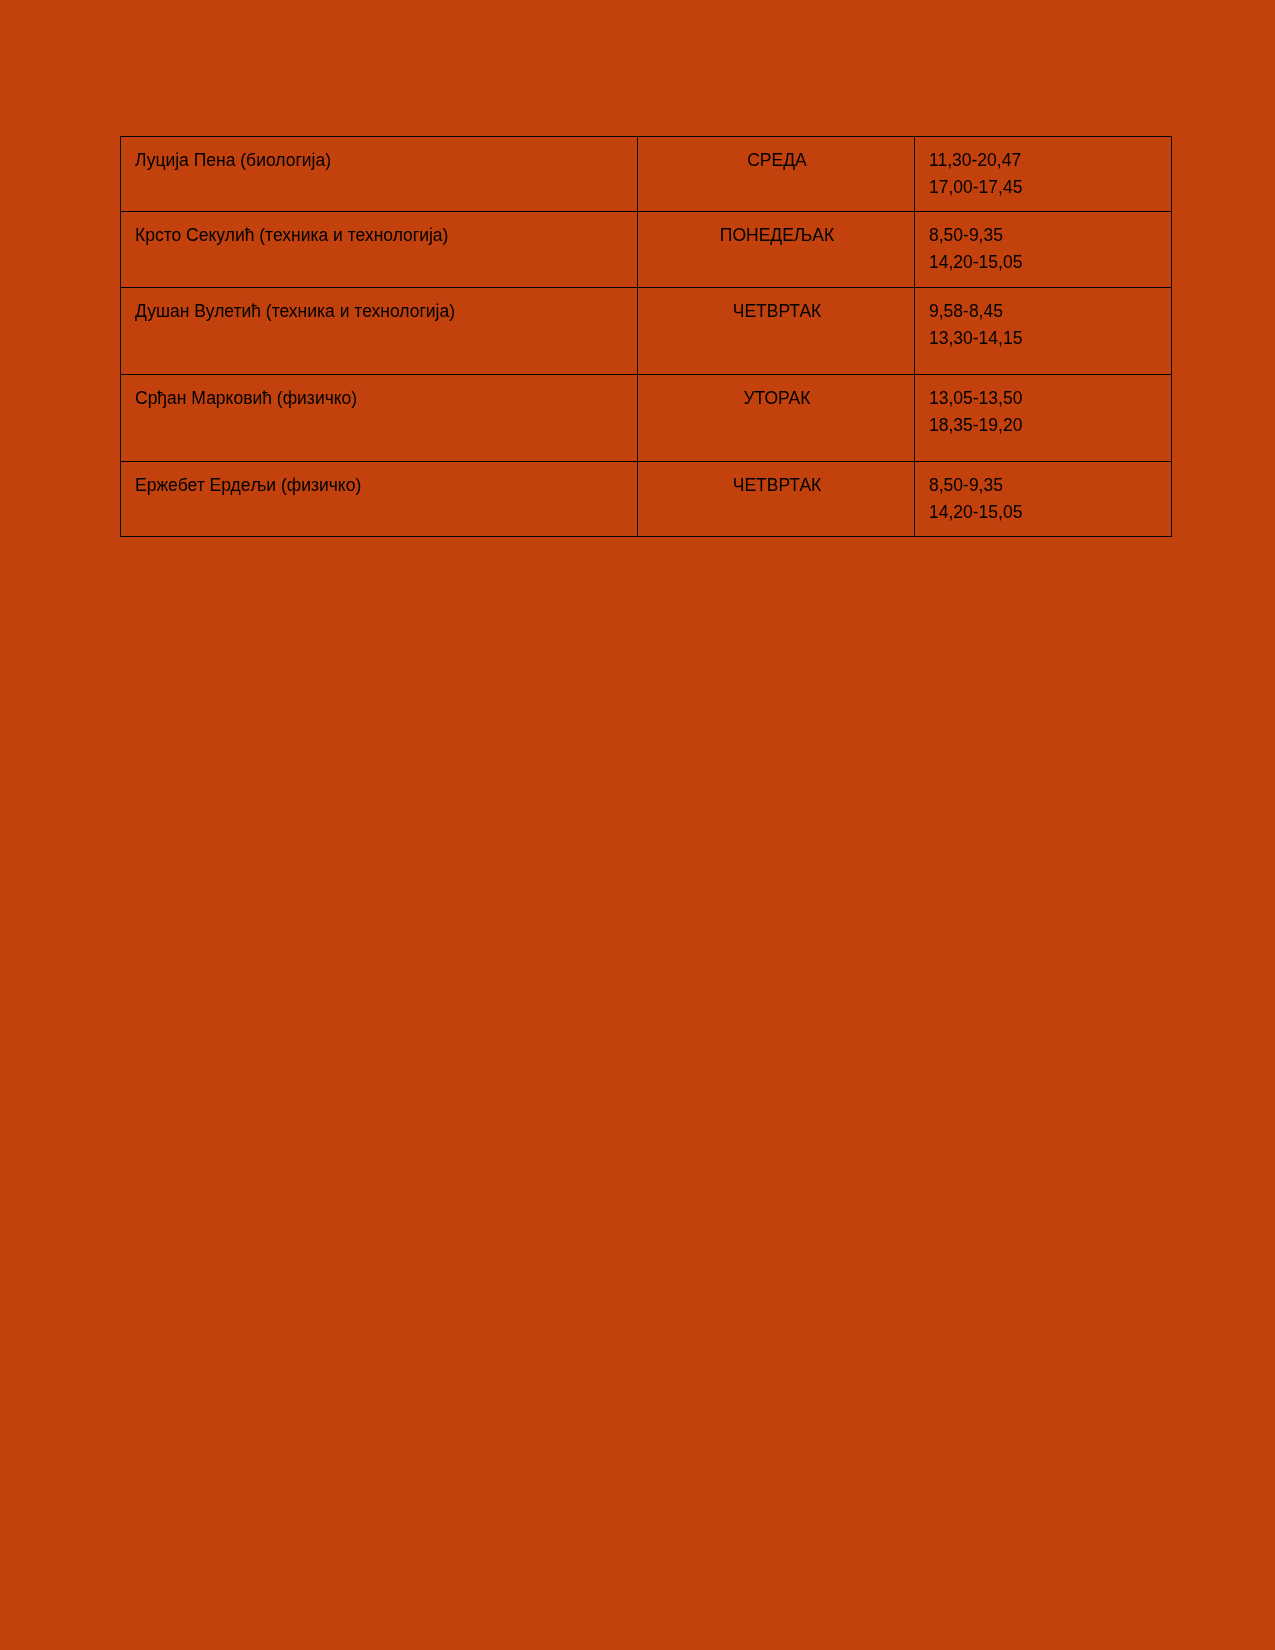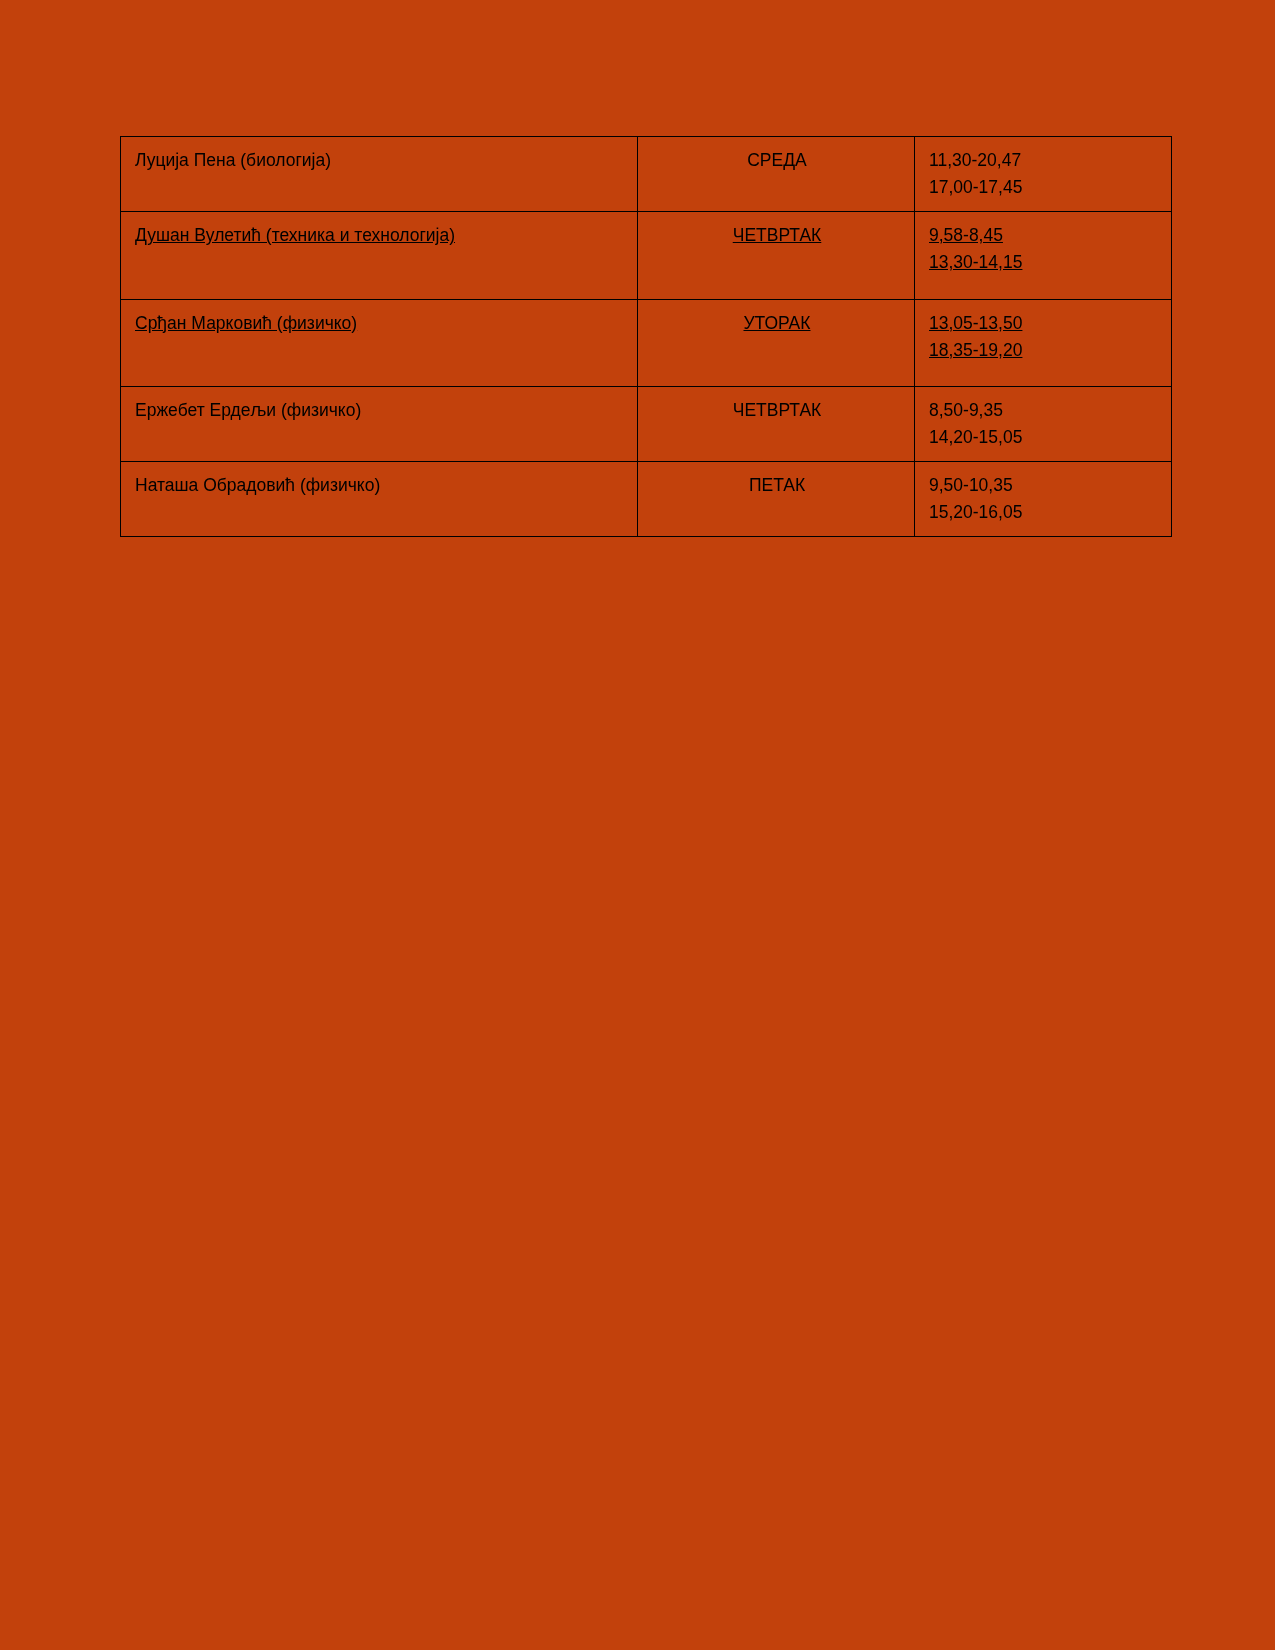--- a/index.html
+++ b/index.html
@@ -34,35 +34,43 @@
     border: 1px solid #000000;
     vertical-align: top;
     padding: 10px 12px 10px 14px;
     font-size: 17.5px;
     line-height: 1.55;
   }
   .col-teacher { width: 490px; }
   .col-day { width: 250px; text-align: center; }
   .col-time { width: 230px; }
 
-  .row-tall td { padding-bottom: 22px; text-decoration: underline; }
+  .row-tall td { padding-bottom: 22px; }
   .time-line { white-space: nowrap; }
 </style>
 </head>
 <body>
 
 <div class="page">
   <table class="schedule-table">
     <tbody>
         <tr>
           <td class="col-teacher">Луција Пена (биологија)</td>
           <td class="col-day">СРЕДА</td>
           <td class="col-time">
             <div class="time-line">11,30-20,47</div>
             <div class="time-line">17,00-17,45</div>
+          </td>
+        </tr>
+        <tr>
+          <td class="col-teacher">Крсто Секулић (техника и технологија)</td>
+          <td class="col-day">ПОНЕДЕЉАК</td>
+          <td class="col-time">
+            <div class="time-line">8,50-9,35</div>
+            <div class="time-line">14,20-15,05</div>
           </td>
         </tr>
         <tr class="row-tall">
           <td class="col-teacher">Душан Вулетић (техника и технологија)</td>
           <td class="col-day">ЧЕТВРТАК</td>
           <td class="col-time">
             <div class="time-line">9,58-8,45</div>
             <div class="time-line">13,30-14,15</div>
           </td>
         </tr>
@@ -75,23 +83,15 @@
           </td>
         </tr>
         <tr>
           <td class="col-teacher">Ержебет Ердељи (физичко)</td>
           <td class="col-day">ЧЕТВРТАК</td>
           <td class="col-time">
             <div class="time-line">8,50-9,35</div>
             <div class="time-line">14,20-15,05</div>
           </td>
         </tr>
-        <tr>
-          <td class="col-teacher">Наташа Обрадовић (физичко)</td>
-          <td class="col-day">ПЕТАК</td>
-          <td class="col-time">
-            <div class="time-line">9,50-10,35</div>
-            <div class="time-line">15,20-16,05</div>
-          </td>
-        </tr>
       </tbody>
   </table>
 </div>
 
 </body></html>

